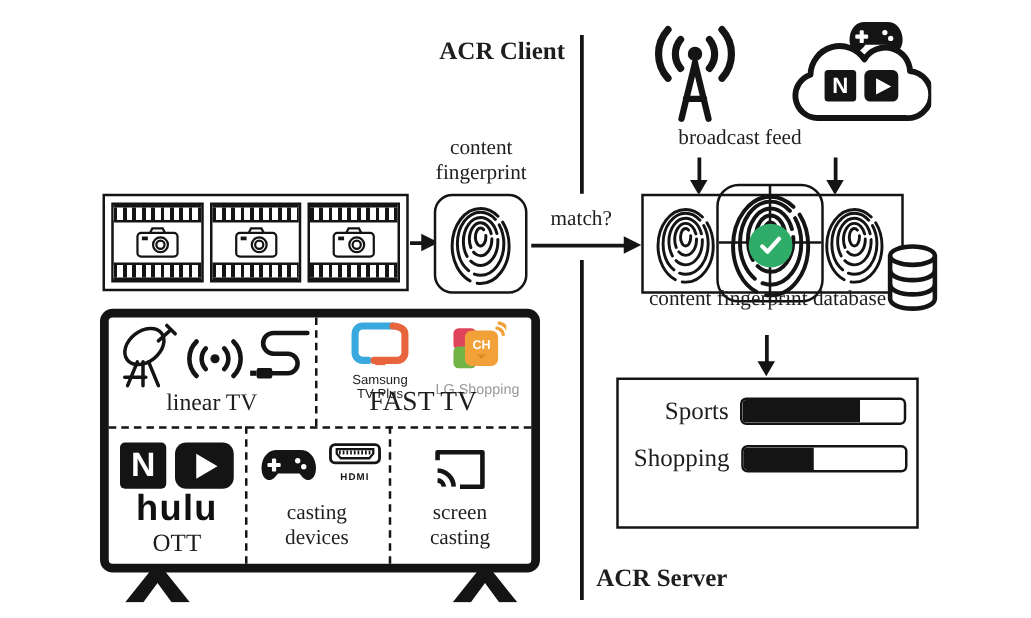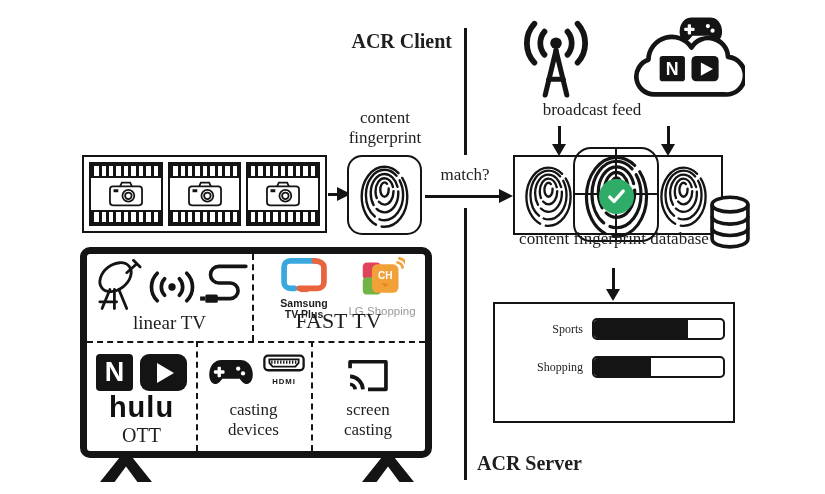--- a/index.html
+++ b/index.html
@@ -26,21 +26,21 @@
   
   .tv-frame{position:absolute;border:7px solid #141414;border-radius:10px;background:#fff;box-sizing:border-box;}
   .dash-v{position:absolute;width:0;border-left:2.5px dashed #141414;}
   .dash-h{position:absolute;height:0;border-top:2.5px dashed #141414;}
   .tv-foot{position:absolute;background:#141414;
            clip-path:polygon(40% 0,60% 0,100% 100%,72% 100%,50% 40%,28% 100%,0 100%);}
   .label17{font-size:17px;line-height:20px;}
   .label19{font-size:19px;line-height:22px;}
   
   .aud-row{display:flex;align-items:center;height:36px;margin-top:2px;}
-  .aud-label{flex:0 0 76px;text-align:right;padding-right:9px;font-size:12px;}
+  .aud-label{flex:0 0 76px;text-align:right;padding-right:9px;font-size:20px;}
   .aud-track{width:133px;height:22px;border:2.5px solid #141414;border-radius:5px;
              background:#fff;overflow:hidden;box-sizing:border-box;}
   .aud-fill{height:100%;background:#141414;}
   
   .nflx{position:absolute;background:#141414;border-radius:4px;display:flex;align-items:center;
         justify-content:center;color:#fff;font-family:"Liberation Sans",sans-serif;font-weight:bold;}
   .yt{position:absolute;background:#141414;border-radius:9px;display:flex;align-items:center;justify-content:center;}
   .yt-tri{width:0;height:0;border-top:10px solid transparent;border-bottom:10px solid transparent;
           border-left:17px solid #fff;margin-left:4px;}
   .check-circle{position:absolute;border-radius:50%;background:#2fad68;display:flex;
@@ -247,21 +247,21 @@
     <div class="abs serif center label19" style="left:0;top:58px;width:165px;">linear TV</div>
 
     <div class="abs" style="left:186px;top:3px;width:62px;text-align:center;">
       <svg width="48" height="37" viewBox="0 0 100 78">
         <g fill="none" stroke-linecap="round" stroke-width="12">
           <path d="M30 66 H21 a13 13 0 0 1 -13 -13 V21 a13 13 0 0 1 13 -13 H72" stroke="#38a8df"></path>
           <path d="M72 8 a20 13 0 0 1 20 13 V53 a13 13 0 0 1 -13 13 H40" stroke="#e8643c"></path>
         </g>
         <rect x="42" y="64" width="17" height="10" fill="#e8643c"></rect>
       </svg>
-      <div class="sans" style="font-size:10.5px;font-weight:700;line-height:11px;color:#1d1d1d;">
+      <div class="sans" style="font-size:10.5px;font-weight:400;line-height:11px;color:#1d1d1d;">
         <span>Samsung</span><br>
         <span>TV Plus</span>
       </div>
     </div>
     <div class="abs" style="left:255px;top:3px;width:80px;text-align:center;">
       <svg width="46" height="44" viewBox="0 0 100 96">
         <rect x="8" y="12" width="40" height="38" rx="9" fill="#e0435c"></rect>
         <rect x="8" y="44" width="40" height="38" rx="9" fill="#72b345"></rect>
         <rect x="28" y="16" width="58" height="62" rx="12" fill="#f2a138"></rect>
         <text x="57" y="48" text-anchor="middle" fill="#fff" font-family="Liberation Sans, sans-serif" font-size="22" font-weight="bold">CH</text>

